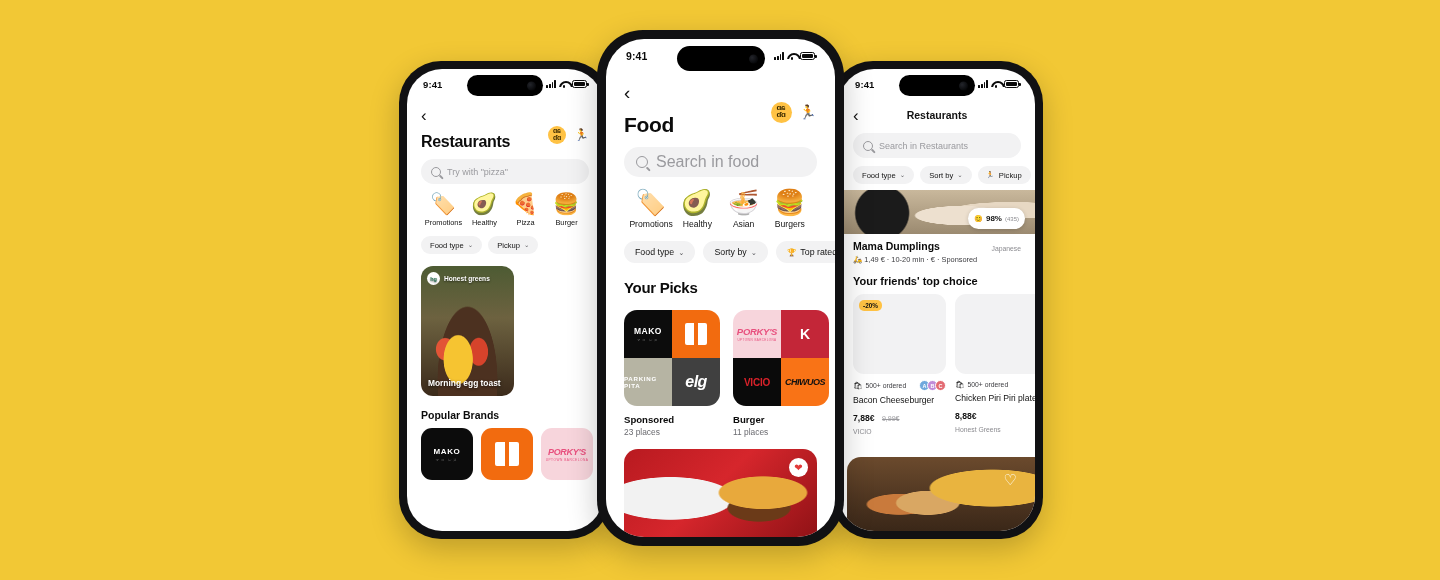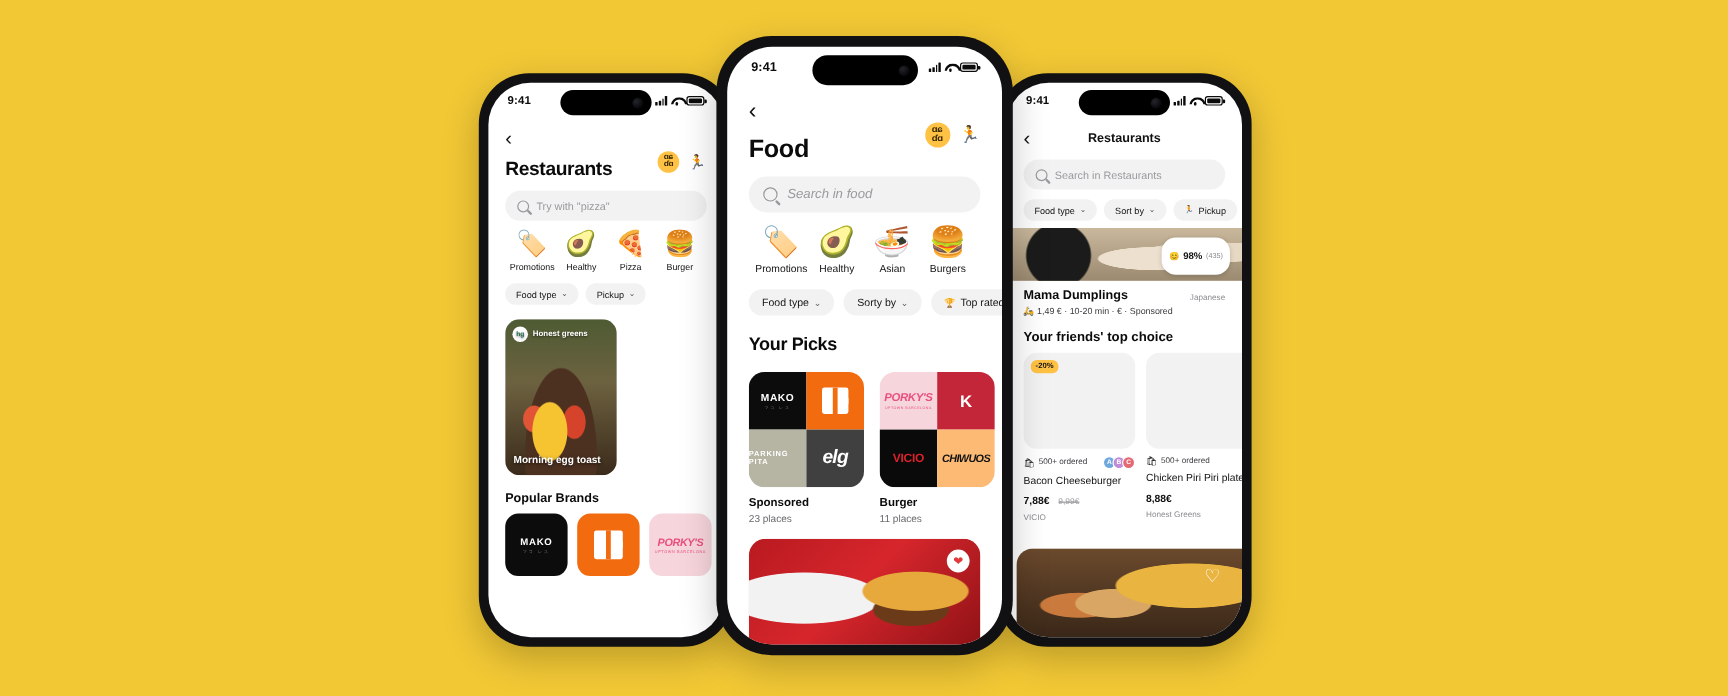--- a/index.html
+++ b/index.html
@@ -99,21 +99,21 @@
 
   .search {
     height:25px; background:#F2F2F3; border-radius:20px;
     display:flex; align-items:center; gap:6px; padding:0 10px;
   }
   .mid .search { height:30px; padding:0 12px; gap:8px; }
   .search .mag { width:10px;height:10px;border:1.5px solid #9a9a9e;border-radius:50%;position:relative;flex:none;}
   .search .mag:after{content:"";position:absolute;right:-3.4px;bottom:-2.2px;width:4.6px;height:1.5px;background:#9a9a9e;border-radius:1px;transform:rotate(45deg);}
   .mid .search .mag { width:12px;height:12px; }
   .search .ph { font-size:9px; color:#9a9a9e; }
-  .mid .search .ph { font-size:11px;font-style:italic; }
+  .mid .search .ph { font-size:16px; }
 
   
   .cats { display:flex; justify-content:space-between; padding:9px 2px 0; }
   .mid .cats { padding:12px 4px 0; }
   .cat { text-align:center; width:48px; }
   .mid .cat { width:56px; }
   .cat .emo { font-size:21px; line-height:1.05; }
   .mid .cat .emo { font-size:25px; }
   .cat .lbl { font-size:7.4px; color:#131313; margin-top:3px; font-weight:400; }
   .mid .cat .lbl { font-size:8.6px; margin-top:4px; }
@@ -188,21 +188,21 @@
   .q-pita span{color:#fff;font-size:6.2px;font-weight:700;letter-spacing:.7px}
   .q-elg{background:#404040}
   .q-elg span{color:#fff;font-size:16px;font-weight:700;font-style:italic;letter-spacing:-.6px}
   .q-porky{background:#F7D5DC;flex-direction:column}
   .q-porky .p1{color:#E8507E;font-size:9.5px;font-weight:700;font-style:italic;letter-spacing:-.3px}
   .q-porky .p2{color:#E8507E;font-size:3px;letter-spacing:.4px;margin-top:1px}
   .q-k{background:#C32638}
   .q-k span{color:#fff;font-size:14px;font-weight:700}
   .q-vicio{background:#0A0A0A}
   .q-vicio span{color:#D9222A;font-size:10px;font-weight:700;letter-spacing:-.2px}
-  .q-chiwu{background:#fdba74}
+  .q-chiwu{background:#f97316}
   .q-chiwu span{color:#111;font-size:9px;font-weight:700;font-style:italic;letter-spacing:-.5px}
   .pick .pname{font-size:9.6px;font-weight:700;color:#0b0b0b;margin-top:8px}
   .pick .pcount{font-size:8.4px;color:#6a6a6f;margin-top:2px}
 
   .banner {
     margin-top:12px; height:95px; border-radius:14px; overflow:hidden; position:relative;
     background:
       radial-gradient(ellipse at 72% 46%,#E8A93C 0 22%,transparent 23%),
       radial-gradient(ellipse at 70% 62%,#6B3A18 0 16%,transparent 17%),
       radial-gradient(ellipse at 24% 52%,#f2f2f2 0 30%,transparent 31%),
@@ -218,21 +218,21 @@
   .rest-img {
     height:44px; margin:6px -14px 0; position:relative; overflow:hidden;
     background:
       radial-gradient(ellipse at 62% 58%,#EDE0CF 0 26%,transparent 27%),
       radial-gradient(ellipse at 88% 46%,#E7D8C3 0 24%,transparent 25%),
       radial-gradient(circle at 22% 52%,#1b1b1b 0 17%,transparent 18%),
       linear-gradient(180deg,#c9b89c,#9b8a70);
   }
   .rate-badge {
     position:absolute; right:10px; bottom:5px;
-    background:#fff; border-radius:12px; height:31px;
+    background:#fff; border-radius:12px; height:21px;
     display:flex;align-items:center;gap:3px;padding:0 6px;
     box-shadow:0 1px 4px rgba(0,0,0,.18);
   }
   .rate-badge .face { font-size:7px; }
   .rate-badge .pct { font-size:8px; font-weight:700; color:#111; }
   .rate-badge .cnt { font-size:6px; color:#8b8b90; }
   .rest-row { display:flex; align-items:flex-end; margin-top:6px;gap:32px; }
   .rest-name { font-size:10.5px; font-weight:700; color:#0b0b0b; }
   .rest-tag { margin-left:auto; font-size:6.8px; color:#8b8b90; }
   .rest-meta { font-size:7.4px; color:#3b3b3f; margin-top:3px; }

